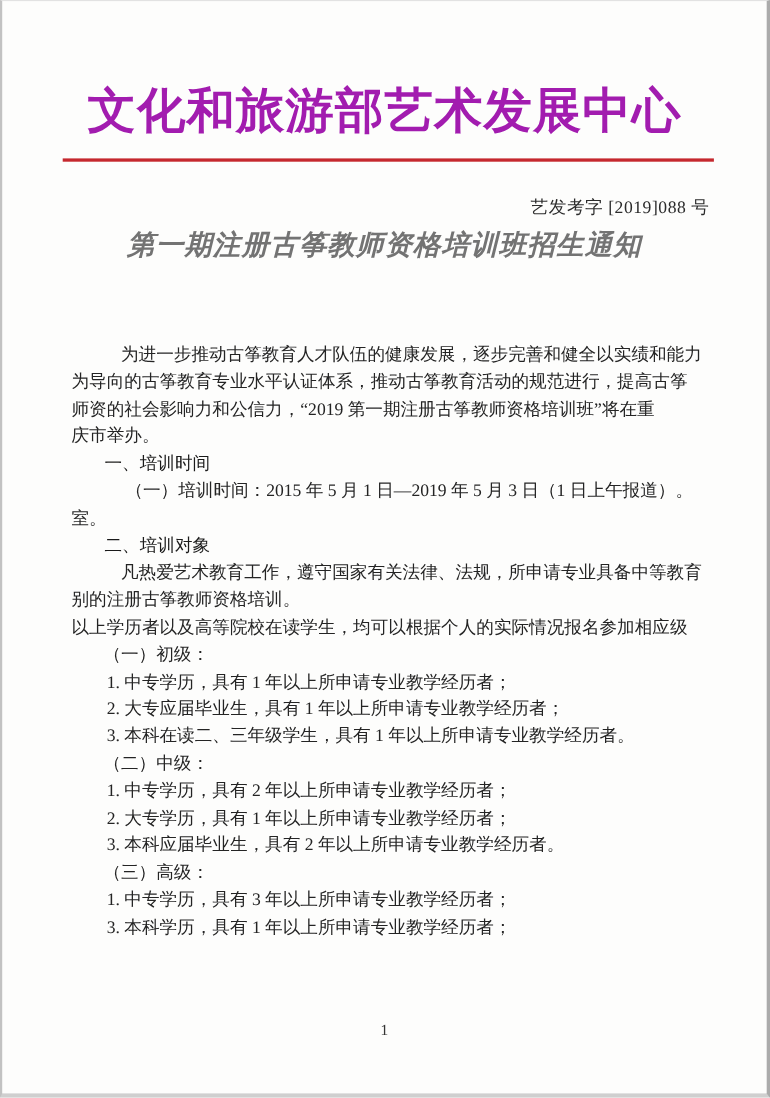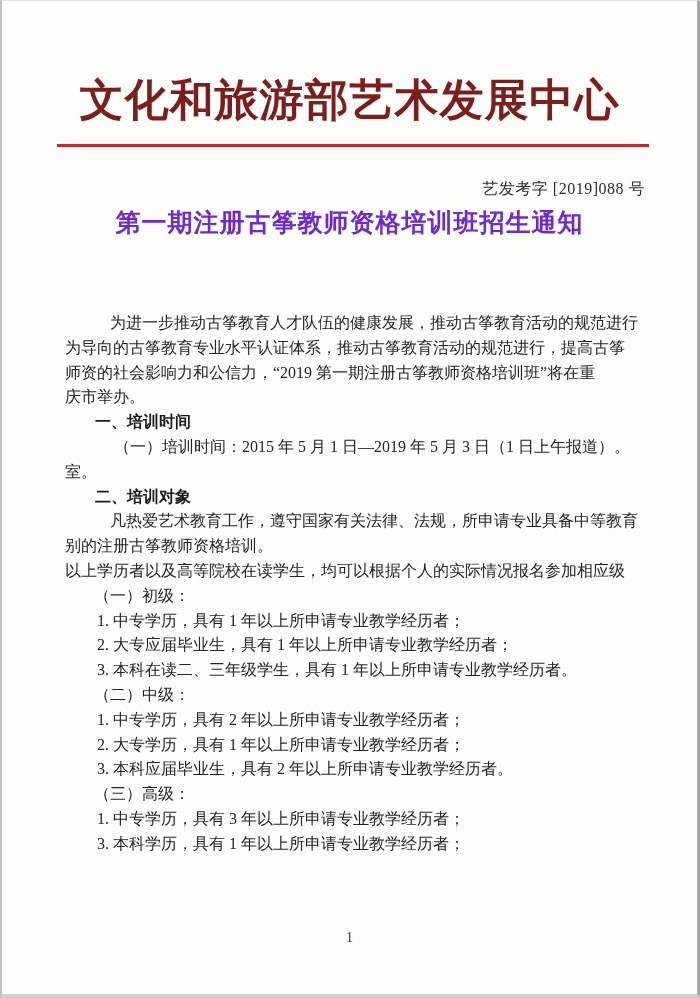--- a/index.html
+++ b/index.html
@@ -52,63 +52,64 @@
   }
   .main-title {
     position: absolute;
     top: 205px;
     left: 0;
     right: 0;
     text-align: center;
     font-size: 25px;
     font-weight: bold;
     letter-spacing: 1px;
-    color: #6d28d9;
+    color: #737373;
     white-space: nowrap;
+    font-style: italic;
   }
   .doc-body {
     position: absolute;
     top: 310px;
     left: 63px;
     right: 52px;
     font-size: 16px;
     line-height: 24.8px;
     color: #242424;
   }
   .doc-body .line { white-space: nowrap; }
   .doc-body .cont    { padding-left: 0; }
   .doc-body .first   { padding-left: 45px; }
-  .doc-body .heading { padding-left: 30px; font-weight: bold; color: #1a1a1a; }
+  .doc-body .heading { padding-left: 30px; font-weight: normal; color: #1a1a1a; }
   .doc-body .sub     { padding-left: 29px; }
   .doc-body .sub2    { padding-left: 49px; }
   .doc-body .item    { padding-left: 32px; }
   .page-number {
     position: absolute;
     top: 929px;
     left: 0;
     right: 0;
     text-align: center;
     font-size: 14px;
     color: #333333;
   }
 </style>
 </head>
 <body>
 
 <div class="page">
-  <div class="letterhead" style="color: #7f1d1d;">文化和旅游部艺术发展中心</div>
+  <div class="letterhead" style="color: #a21caf;">文化和旅游部艺术发展中心</div>
 
   <div class="red-rule" style="background: rgb(197, 40, 46);"></div>
 
   <div class="doc-number">艺发考字 [2019]088 号</div>
 
   <div class="main-title">第一期注册古筝教师资格培训班招生通知</div>
 
   <div class="doc-body">
-      <div class="line first">为进一步推动古筝教育人才队伍的健康发展，推动古筝教育活动的规范进行</div>
+      <div class="line first">为进一步推动古筝教育人才队伍的健康发展，逐步完善和健全以实绩和能力</div>
       <div class="line cont">为导向的古筝教育专业水平认证体系，推动古筝教育活动的规范进行，提高古筝</div>
       <div class="line cont">师资的社会影响力和公信力，“2019 第一期注册古筝教师资格培训班”将在重</div>
       <div class="line cont">庆市举办。</div>
       <div class="line heading">一、培训时间</div>
       <div class="line sub2">（一）培训时间：2015 年 5 月 1 日—2019 年 5 月 3 日（1 日上午报道）。</div>
       <div class="line cont">室。</div>
       <div class="line heading">二、培训对象</div>
       <div class="line first">凡热爱艺术教育工作，遵守国家有关法律、法规，所申请专业具备中等教育</div>
       <div class="line cont">别的注册古筝教师资格培训。</div>
       <div class="line cont">以上学历者以及高等院校在读学生，均可以根据个人的实际情况报名参加相应级</div>

